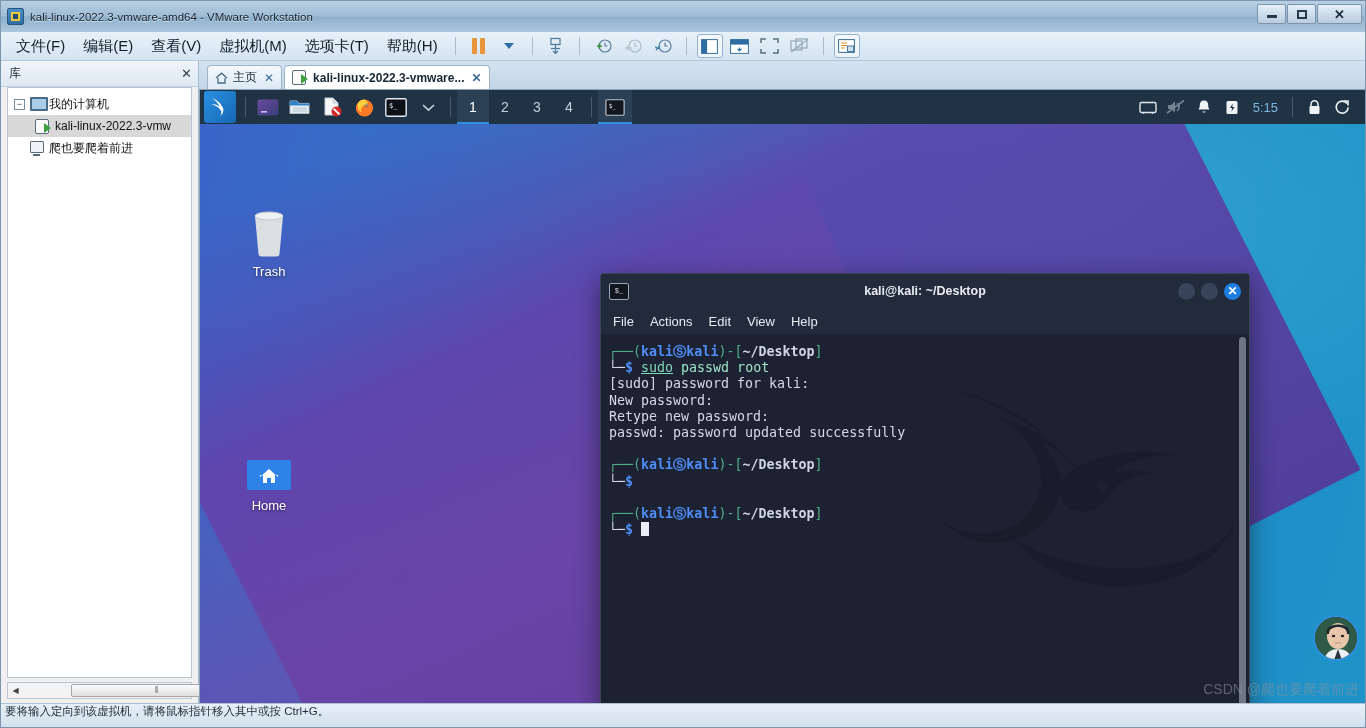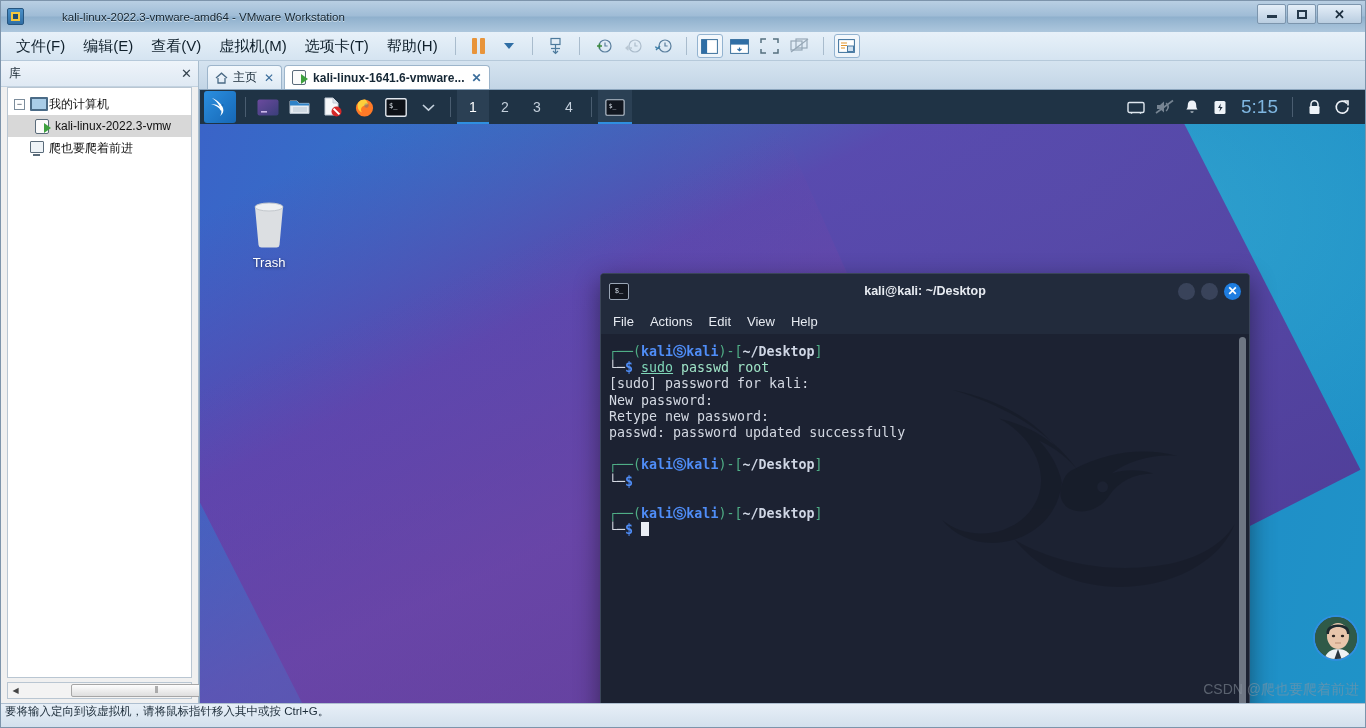--- a/index.html
+++ b/index.html
@@ -18,21 +18,20 @@
     border: 1px solid #7d94ab;
     display: flex; flex-direction: column;
   }
 
   
   .title-bar {
     height: 31px; flex: 0 0 31px;
     background: linear-gradient(to bottom, #b9cfe3 0%, #9fbcd6 48%, #8fb0cd 52%, #adc7dd 100%);
     display: flex; align-items: center; padding: 0 2px 0 6px;
     position: relative;
-    gap: 32px;
   }
   .title-icon {
     width: 17px; height: 17px; margin-right: 6px; flex: 0 0 17px;
     background: linear-gradient(to bottom,#4a90c8,#2f6ea5);
     border: 1px solid #26557f; border-radius: 2px;
     display: flex; align-items: center; justify-content: center;
   }
   .title-icon i {
     display:block; width: 9px; height: 9px; border: 2px solid #f3c63e; background: #1d4b74;
   }
@@ -216,21 +215,21 @@
   }
   .term-task {
     width: 34px; height: 34px; display: flex; align-items: center; justify-content: center;
     background: #2b4054; position: relative;
   }
   .term-task::after {
     content:""; position:absolute; left:0; right:0; bottom:0; height:2px; background:#2f8fe0;
   }
   .panel-right { margin-left: auto; display: flex; align-items: center; padding-right: 10px; gap: 2px; }
   .tray-icon { width: 26px; height: 26px; display: flex; align-items: center; justify-content: center; }
-  .clock { font-size: 19px; color: #7fb6e0; margin: 0 6px; }
+  .clock { font-size: 13px; color: #7fb6e0; margin: 0 6px; }
 
   
   .wallpaper { position: absolute; inset: 34px 0 0 0; overflow: hidden; }
   .wall-base {
     position: absolute; inset: 0;
     background: linear-gradient(105deg, #3a64c8 0%, #2f7fc6 38%, #1f8ac6 70%, #1f93c8 100%);
   }
   .wall-band1 {
     position: absolute; left: -10%; top: 26%; width: 90%; height: 130%;
     background: linear-gradient(180deg, rgba(86,68,180,.0) 0%, rgba(96,63,170,.85) 32%, rgba(86,55,150,.9) 100%);
@@ -486,21 +485,21 @@
         <div class="tab">
           <svg class="home-svg" width="13" height="12" viewBox="0 0 13 12">
             <path d="M1 6 L6.5 1.2 L12 6" fill="none" stroke="#4a6a85" stroke-width="1.3"></path>
             <path d="M3 6 v5 h7 V6" fill="none" stroke="#4a6a85" stroke-width="1.3"></path>
           </svg>
           <span>主页</span>
           <span class="x">✕</span>
         </div>
         <div class="tab active">
           <span class="ico-vm"></span>
-          <span>kali-linux-1641.6-vmware...</span>
+          <span>kali-linux-2022.3-vmware...</span>
           <span class="x">✕</span>
         </div>
       </div>
 
       <div class="vm-screen">
 
         <div class="wallpaper">
           <div class="wall-base"></div>
           <div class="wall-glow"></div>
           <div class="wall-band1"></div>
@@ -616,32 +615,41 @@
             </div>
             <div class="tray-icon">
               <svg width="17" height="17" viewBox="0 0 17 17">
                 <path d="M13 4.5 A6 6 0 1 0 14.2 8.4" fill="none" stroke="#eef3f8" stroke-width="1.6"></path>
                 <path d="M9.5 2 h4.5 v4.5" fill="none" stroke="#eef3f8" stroke-width="1.6"></path>
               </svg>
             </div>
           </div>
         </div>
 
-        <div class="desk-icon" style="left:14px; top:105px;">
+        <div class="desk-icon" style="left:14px; top:114px;">
           <div class="glyph">
             <svg width="50" height="52" viewBox="0 0 50 52">
               <path d="M11 10 h28 l-3.5 38 a3 3 0 0 1-3 2.6 H17.5 a3 3 0 0 1-3-2.6 Z" fill="#dcdfe2"></path>
               <ellipse cx="25" cy="10" rx="14" ry="4" fill="#eef0f2"></ellipse>
               <ellipse cx="25" cy="10" rx="14" ry="4" fill="none" stroke="#c3c8cd"></ellipse>
             </svg>
           </div>
           <div class="label">Trash</div>
         </div>
 
 
+        <div class="desk-icon" style="left:14px; top:348px;">
+          <div class="glyph">
+            <svg width="44" height="34" viewBox="0 0 44 34">
+              <rect x="0" y="2" width="44" height="30" rx="2" fill="#2f83e8"></rect>
+              <path d="M13 19 L22 11 L31 19 V17 h-3 v8 h-4 v-5 h-4 v5 h-4 v-8 h-3 Z" fill="#ffffff"></path>
+            </svg>
+          </div>
+          <div class="label">Home</div>
+        </div>
 
         <div class="terminal">
           <div class="term-titlebar">
             <div class="term-icon">$_</div>
             <div class="term-title">kali@kali: ~/Desktop</div>
             <div class="term-btns">
               <div class="tb"></div>
               <div class="tb"></div>
               <div class="tb close">✕</div>
             </div>

